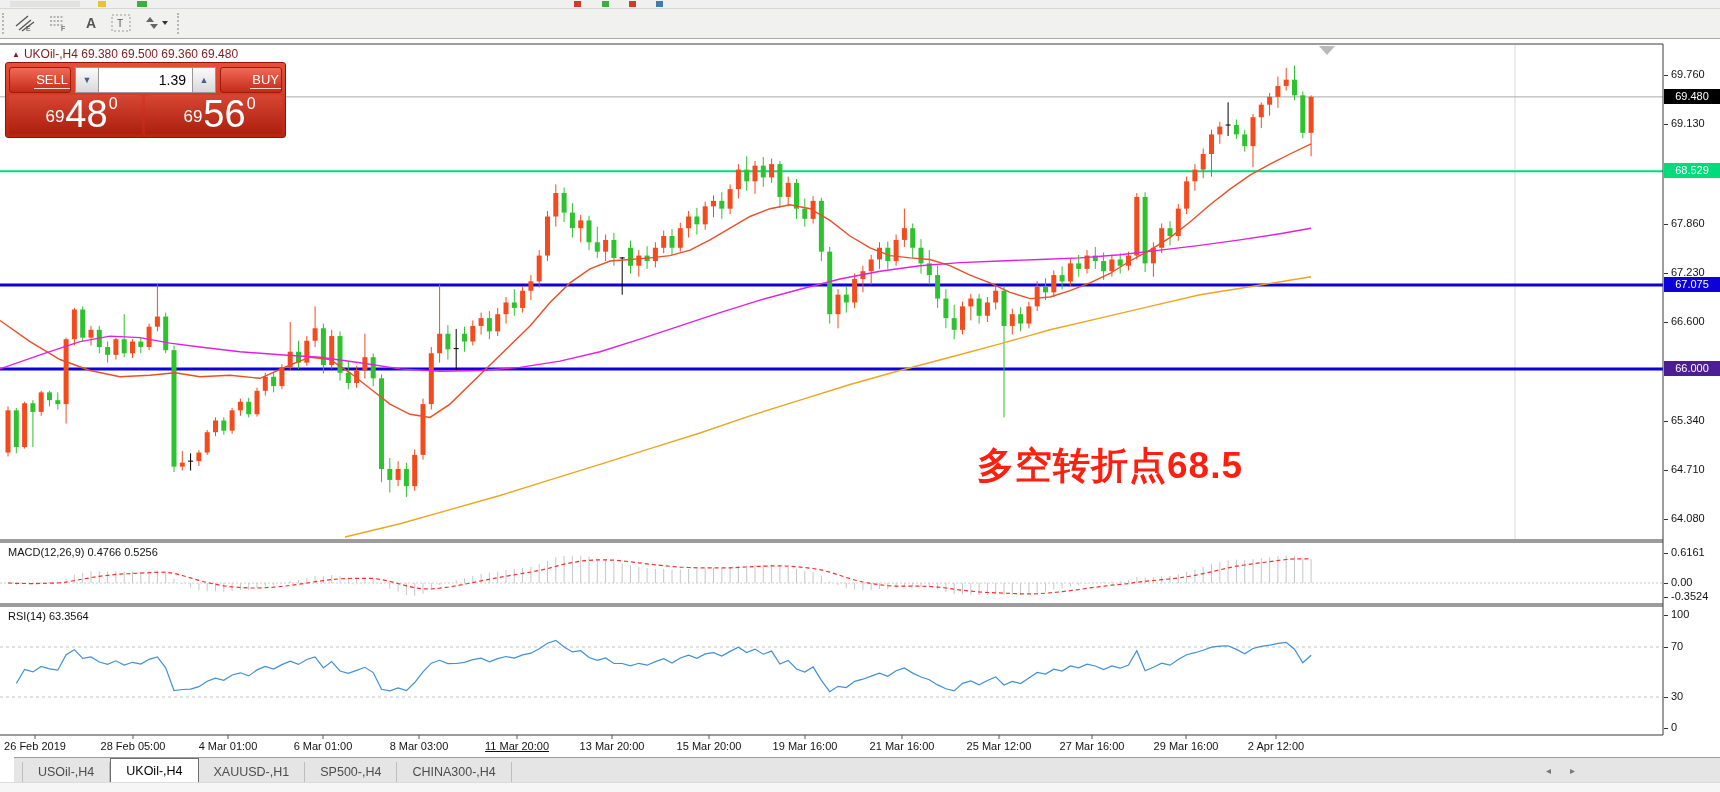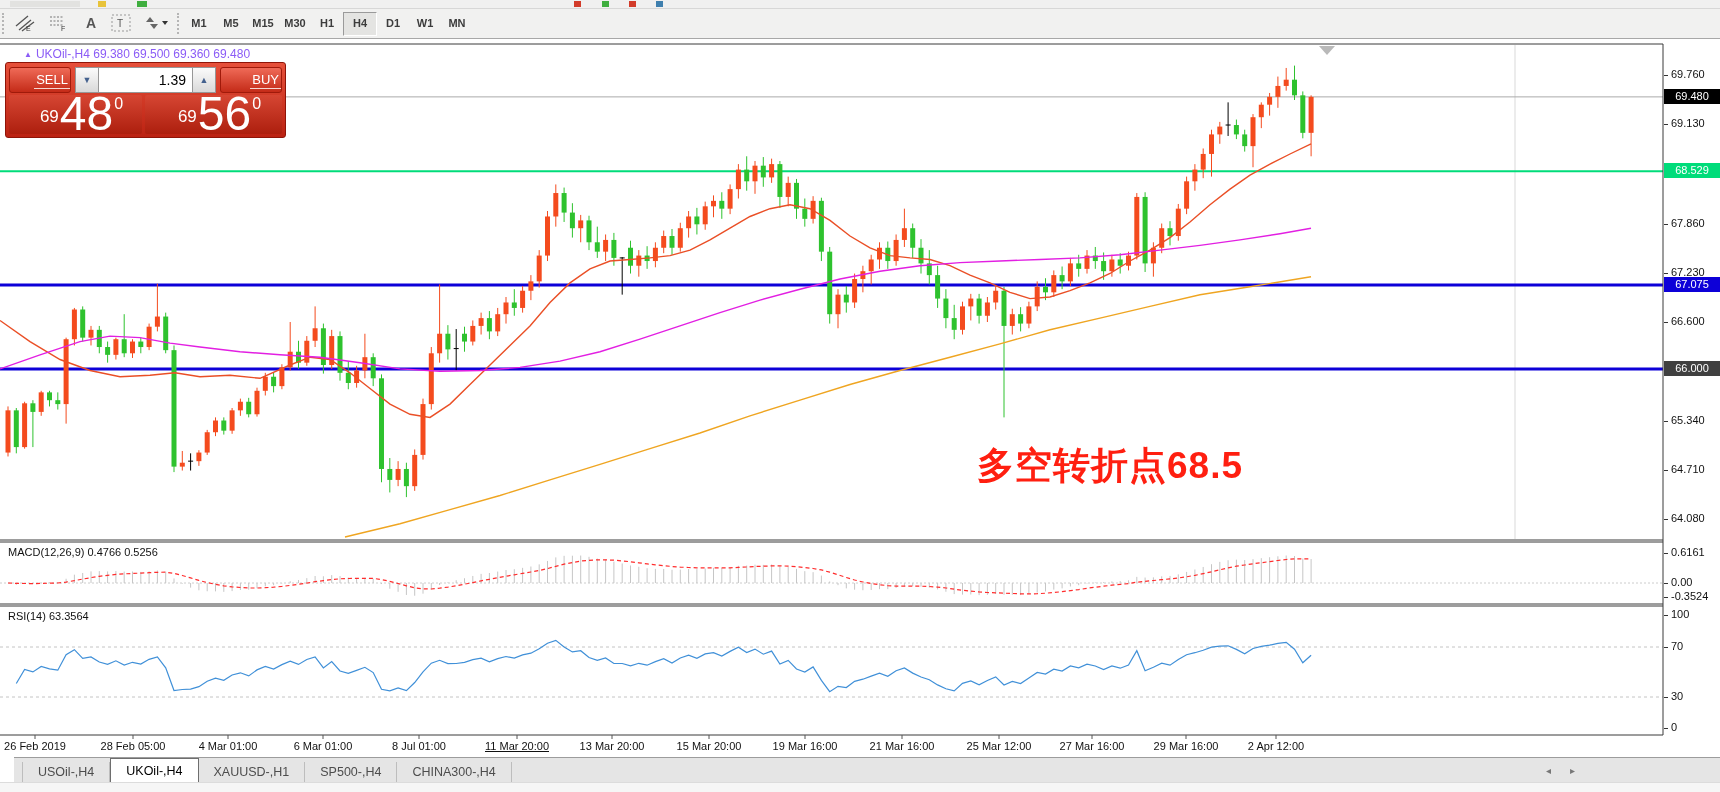--- a/index.html
+++ b/index.html
@@ -9,36 +9,36 @@
   #clip-row{position:absolute;left:0;top:0;width:1720px;height:8px;background:#f0f0f0;border-bottom:1px solid #d7d7d7;}
   .clipbit{position:absolute;top:1px;height:6px;}
   #toolbar{position:absolute;left:0;top:9px;width:1720px;height:29px;background:#f1f1f0;border-bottom:1px solid #a8a8a8;}
   .grip{position:absolute;top:4px;width:4px;height:21px;border-left:2px dotted #b5b5b5;}
   .tool{position:absolute;top:3px;height:22px;display:flex;align-items:center;justify-content:center;color:#4a4a4a;}
   .tool svg{display:block;}
   .tflist{position:absolute;left:183px;top:3px;height:22px;display:flex;}
   .tf{min-width:26px;padding:0 3px;height:22px;line-height:22px;text-align:center;font-size:11px;font-weight:bold;color:#3c3c3c;}
   .tf.active{background:#e4e4e2;border:1px solid #9a9a9a;border-right-color:#fff;border-bottom-color:#fff;line-height:20px;}
   
-  #symbol-header{position:absolute;left:24px;top:47px;font-size:12px;color:#8b5cf6;z-index:5;}
+  #symbol-header{position:absolute;left:12px;top:47px;font-size:12px;color:#7f1d1d;z-index:5;}
   #symbol-header .arr{font-size:8px;position:relative;top:-1px;margin-right:4px;}
   
   #trade{position:absolute;left:5px;top:62px;width:281px;height:76px;background:linear-gradient(#e6503a,#bb2212);border:1px solid #8f1408;border-radius:3px;z-index:6;box-sizing:border-box;}
   .trow1{position:absolute;left:3px;top:4px;right:3px;height:26px;display:flex;}
   .tbtn{width:60px;height:24px;background:linear-gradient(#ef6a57,#c42b18);border:1px solid #a01a0a;border-radius:3px;color:#fff;font-size:13px;display:flex;align-items:center;justify-content:flex-end;}
   .tbtn span{border-bottom:1px solid rgba(255,255,255,.8);padding:0 2px 1px 2px;}
   .spin{flex:1;margin:0 4px;display:flex;height:26px;}
   .spbtn{width:22px;background:linear-gradient(#fbfbfb,#d9d9d9);border:1px solid #979797;color:#44618e;font-size:9px;display:flex;align-items:center;justify-content:center;}
   .spfield{flex:1;background:#fff;border-top:1px solid #979797;border-bottom:1px solid #979797;font-size:14px;color:#000;text-align:right;padding:0 6px 0 0;line-height:24px;}
   .trow2{position:absolute;left:3px;top:32px;right:3px;bottom:3px;display:flex;}
   .phalf{background:linear-gradient(#d64633,#ad1f0e);border-radius:2px;color:#fff;display:flex;align-items:flex-end;justify-content:center;padding-bottom:3px;}
   .phalf.sell{width:133px;}
   .phalf.buy{flex:1;margin-left:3px;}
   .pp-small{font-size:17px;margin:0 1px 4px 12px;}
-  .pp-big{font-size:48px;line-height:34px;}
+  .pp-big{font-size:38px;line-height:34px;}
   .pp-sup{font-size:16px;margin:0 0 18px 1px;}
   
   #annotation{position:absolute;left:977px;top:441px;font-size:37px;font-weight:bold;z-index:4;letter-spacing:1px;font-family:"Liberation Sans","DejaVu Sans",sans-serif;}
   
   .pane-label{position:absolute;left:8px;font-size:11px;color:#111;z-index:4;}
   
   .axlab{position:absolute;width:52px;text-align:left;font-size:11px;color:#111;z-index:4;}
   .axbadge{position:absolute;left:1664px;width:56px;height:15px;font-size:11px;color:#fff;text-align:center;line-height:15px;z-index:5;}
   .axdash{position:absolute;left:1664px;width:4px;height:1px;background:#333;z-index:4;}
   
@@ -93,31 +93,20 @@
       </svg>
     </div>
     <div class="tool" style="left:138px;width:34px;">
       <svg width="30" height="18" viewBox="0 0 30 18">
         <path d="M6 8 L10 3 L14 8 Z" fill="#666"></path>
         <path d="M10 10 L14 15 L18 10 Z" fill="#666"></path>
         <path d="M22 7 L28 7 L25 11 Z" fill="#333"></path>
       </svg>
     </div>
     <div class="grip" style="left:177px;"></div>
-    <div class="tflist" id="tf-row">
-        <div class="tf">M1</div>
-        <div class="tf">M5</div>
-        <div class="tf">M15</div>
-        <div class="tf">M30</div>
-        <div class="tf">H1</div>
-        <div class="tf active">H4</div>
-        <div class="tf">D1</div>
-        <div class="tf">W1</div>
-        <div class="tf">MN</div>
-      </div>
   </div>
 
   <svg id="chart-svg" width="1720" height="792">
       <line x1="1515" y1="45" x2="1515" y2="539" stroke="#d9d9d9" stroke-width="1"></line>
       <line x1="0" y1="171.22605633802874" x2="1663" y2="171.22605633802874" stroke="#00dc7a" stroke-width="2"></line>
       <line x1="0" y1="284.8838028169013" x2="1663" y2="284.8838028169013" stroke="#0d00d8" stroke-width="3"></line>
       <line x1="0" y1="368.91549295774655" x2="1663" y2="368.91549295774655" stroke="#0d00d8" stroke-width="3"></line>
       <line x1="0" y1="96.88732394366204" x2="1663" y2="96.88732394366204" stroke="#ababab" stroke-width="1"></line>
       <g>
         <line x1="8" y1="406.43661971831017" x2="8" y2="456.46478873239465" stroke="#f44b1e" stroke-width="1"></line>
@@ -678,21 +667,21 @@
       <div class="axlab" style="left: 1671px; top: 315.014px;">66.600</div>
       <div class="axdash" style="top: 322.014px;"></div>
       <div class="axlab" style="left: 1671px; top: 413.507px;">65.340</div>
       <div class="axdash" style="top: 420.507px;"></div>
       <div class="axlab" style="left: 1671px; top: 462.754px;">64.710</div>
       <div class="axdash" style="top: 469.754px;"></div>
       <div class="axlab" style="left: 1671px; top: 512px;">64.080</div>
       <div class="axdash" style="top: 519px;"></div>
       <div class="axbadge" style="top: 163.226px; background: rgb(0, 220, 122);">68.529</div>
       <div class="axbadge" style="top: 276.884px; background: rgb(13, 0, 216);">67.075</div>
-      <div class="axbadge" style="top: 360.915px; background: #404040;">66.000</div>
+      <div class="axbadge" style="top: 360.915px; background: #4c1d95;">66.000</div>
       <div class="axbadge" style="top: 88.8873px; background: rgb(0, 0, 0);">69.480</div>
       <div class="axlab" style="left: 1671px; top: 545.996px;">0.6161</div>
       <div class="axdash" style="top: 552.996px;"></div>
       <div class="axlab" style="left: 1671px; top: 576px;">0.00</div>
       <div class="axdash" style="top: 583px;"></div>
       <div class="axlab" style="left: 1671px; top: 590px;">-0.3524</div>
       <div class="axdash" style="top: 597px;"></div>
       <div class="axlab" style="left: 1671px; top: 608px;">100</div>
       <div class="axdash" style="top: 615px;"></div>
       <div class="axlab" style="left: 1671px; top: 640px;">70</div>
@@ -701,21 +690,21 @@
       <div class="axdash" style="top: 697px;"></div>
       <div class="axlab" style="left: 1671px; top: 721px;">0</div>
       <div class="axdash" style="top: 728px;"></div>
     </div>
 
   <div id="time-row">
       <div class="tlab" style="left: 35px;">26 Feb 2019</div>
       <div class="tlab" style="left: 133px;">28 Feb 05:00</div>
       <div class="tlab" style="left: 228px;">4 Mar 01:00</div>
       <div class="tlab" style="left: 323px;">6 Mar 01:00</div>
-      <div class="tlab" style="left: 419px;">8 Jul 01:00</div>
+      <div class="tlab" style="left: 419px;">8 Mar 03:00</div>
       <div class="tlab" style="left: 517px; text-decoration: underline;">11 Mar 20:00</div>
       <div class="tlab" style="left: 612px; text-align: center;">13 Mar 20:00</div>
       <div class="tlab" style="left: 709px;">15 Mar 20:00</div>
       <div class="tlab" style="left: 805px;">19 Mar 16:00</div>
       <div class="tlab" style="left: 902px;">21 Mar 16:00</div>
       <div class="tlab" style="left: 999px;">25 Mar 12:00</div>
       <div class="tlab" style="left: 1092px;">27 Mar 16:00</div>
       <div class="tlab" style="left: 1186px;">29 Mar 16:00</div>
       <div class="tlab" style="left: 1276px;">2 Apr 12:00</div>
     </div>

